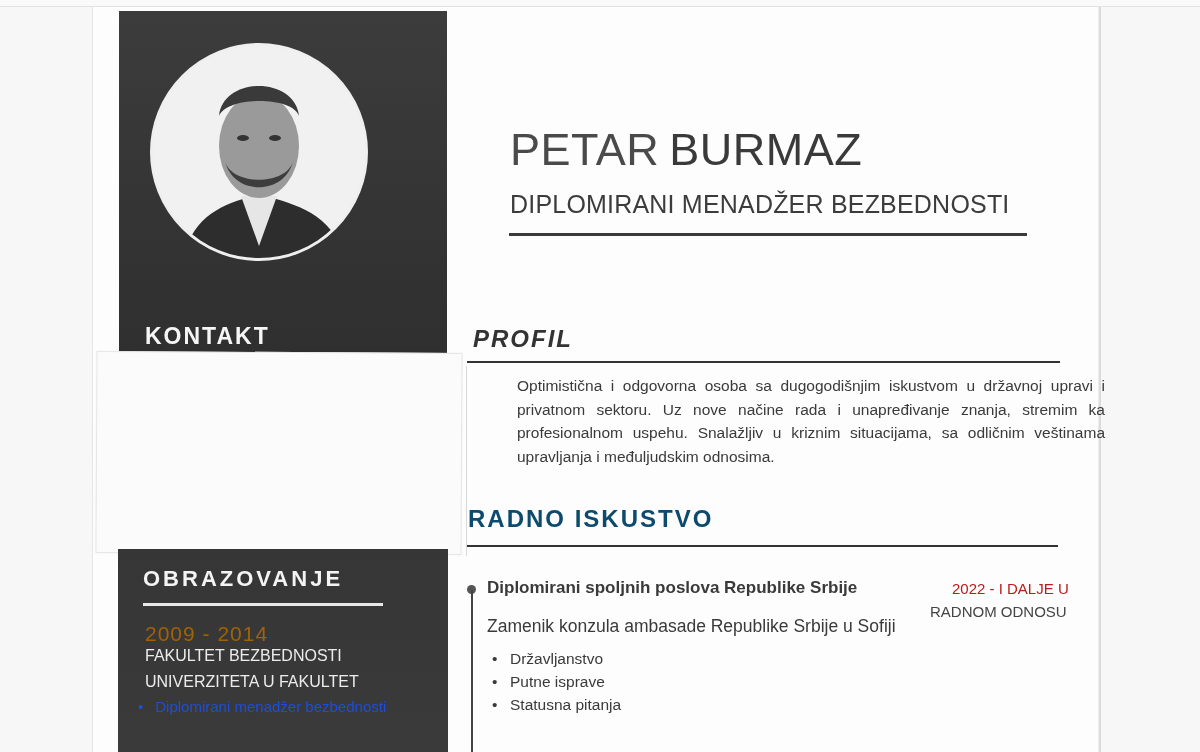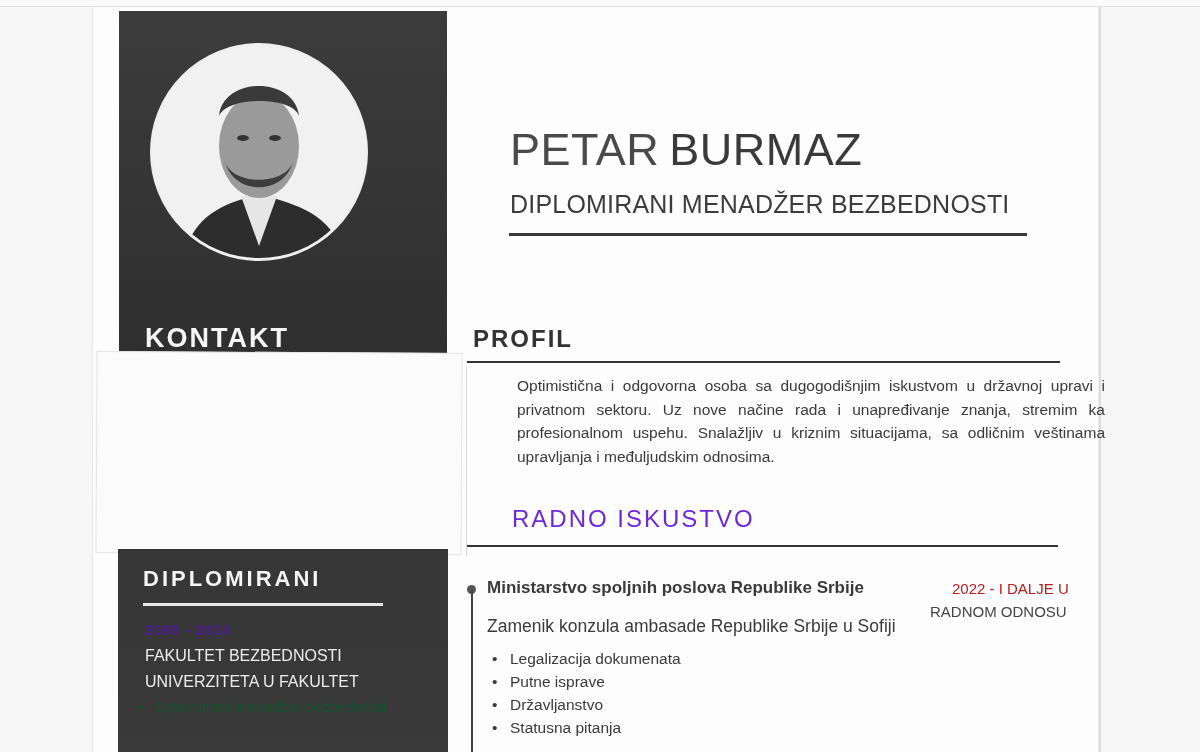--- a/index.html
+++ b/index.html
@@ -22,62 +22,62 @@
     position: absolute; left: 119px; top: 11px; width: 328px; height: 347px;
     background: linear-gradient(180deg, #3c3c3c 0%, #343434 60%, #2f2f2f 100%);
   }
   .photo {
     position: absolute; left: 150px; top: 43px; width: 218px; height: 218px;
     border-radius: 50%; background: #f3f3f3; border: 3px solid #efefef; box-sizing: border-box; overflow: hidden;
   }
   .photo svg { display: block; }
   .kontakt {
     position: absolute; left: 145px; top: 323px;
-    color: #f5f5f5; font-weight: bold; font-size: 27px; letter-spacing: 2px;
+    color: #f5f5f5; font-weight: bold; font-size: 23px; letter-spacing: 2px;
   }
   .patch {
     position: absolute; left: 96px; top: 352px; width: 364px; height: 200px;
     background: #fbfbfb; border: 1px solid #e6e6e6;
     transform: rotate(0.3deg);
     box-shadow: 0 0 2px rgba(0,0,0,0.05);
   }
   .sidebar-bottom {
     position: absolute; left: 118px; top: 549px; width: 330px; height: 210px;
     background: linear-gradient(180deg, #363636 0%, #3a3a3a 100%);
   }
   .edu-title {
     position: absolute; left: 143px; top: 566px;
     color: #f4f4f4; font-weight: bold; font-size: 22px; letter-spacing: 3px;
   }
   .edu-rule { position: absolute; left: 143px; top: 603px; width: 240px; height: 3px; background: #e8e8e8; }
-  .edu-years { position: absolute; left: 145px; top: 622px; color: #4c1d95; font-size: 14px; letter-spacing: 1px; font-weight: bold; }
+  .edu-years { position: absolute; left: 145px; top: 622px; color: #a16207; font-size: 21px; letter-spacing: 1px; }
   .edu-school1 { position: absolute; left: 145px; top: 647px; color: #ececec; font-size: 16px; }
   .edu-school2 { position: absolute; left: 145px; top: 673px; color: #ececec; font-size: 16px; }
-  .edu-degree { position: absolute; left: 138px; top: 698px; color: #14532d; font-size: 15px; }
+  .edu-degree { position: absolute; left: 138px; top: 698px; color: #1d4ed8; font-size: 15px; }
   .edu-degree .dot { margin-right: 12px; }
 
   .name {
     position: absolute; left: 510px; top: 124px; font-size: 45px; color: #333; letter-spacing: 0.5px;
   }
   .name .first { font-weight: normal; color: #4a4a4a; }
   .name .last { font-weight: normal; color: #3a3a3a; margin-left: 10px; }
   .subtitle {
     position: absolute; left: 510px; top: 190px; font-size: 25px; color: #3c3c3c; letter-spacing: 0.2px;
   }
   .title-rule { position: absolute; left: 509px; top: 233px; width: 518px; height: 3px; background: #3a3a3a; }
 
-  .sec-profil { position: absolute; left: 473px; top: 325px; font-size: 24px; font-weight: bold; color: #333; letter-spacing: 2px; }
+  .sec-profil { position: absolute; left: 473px; top: 325px; font-size: 24px; font-weight: bold; color: #333; letter-spacing: 2px; font-style: italic; }
   .rule-profil { position: absolute; left: 467px; top: 361px; width: 593px; height: 2px; background: #333; }
   .profile-text {
     position: absolute; left: 473px; top: 374px; width: 588px;
     font-size: 15.5px; line-height: 23.5px; color: #3a3a3a; text-align: justify; margin-left: 44px;
   }
   .left-bar { position: absolute; left: 466px; top: 366px; width: 1px; height: 190px; background: #d8d8d8; }
 
-  .sec-radno { position: absolute; left: 468px; top: 505px; font-size: 24px; font-weight: normal; color: #6d28d9; letter-spacing: 2px; padding-left: 44px; }
+  .sec-radno { position: absolute; left: 468px; top: 505px; font-size: 24px; font-weight: bold; color: #0c4a6e; letter-spacing: 2px; }
   .rule-radno { position: absolute; left: 467px; top: 545px; width: 591px; height: 2px; background: #333; }
 
   .timeline-dot { position: absolute; left: 467px; top: 585px; width: 9px; height: 9px; border-radius: 50%; background: #555; }
   .timeline-line { position: absolute; left: 471px; top: 590px; width: 2px; height: 170px; background: #444; }
   .job-org { position: absolute; left: 487px; top: 578px; font-size: 17px; font-weight: bold; color: #3a3a3a; }
   .job-date1 { position: absolute; left: 952px; top: 580px; font-size: 15px; color: #b91c1c; }
   .job-date2 { position: absolute; left: 930px; top: 603px; font-size: 15px; color: #444; text-align: right; }
   .job-role { position: absolute; left: 487px; top: 616px; font-size: 17.5px; color: #3a3a3a; }
   .duties { position: absolute; left: 492px; top: 647px; margin: 0; padding: 0; list-style: none; }
   .duties li { font-size: 15.5px; color: #3a3a3a; height: 23px; line-height: 23px; }
@@ -102,21 +102,21 @@
     <path d="M72 115 C80 150 132 150 140 115 C134 140 78 140 72 115 Z" fill="#3d3d3d"></path>
     <ellipse cx="90" cy="92" rx="6" ry="3" fill="#333"></ellipse>
     <ellipse cx="122" cy="92" rx="6" ry="3" fill="#333"></ellipse>
   </svg>
 </div>
 <div class="kontakt">KONTAKT</div>
 
 <div class="patch"></div>
 
 <div class="sidebar-bottom"></div>
-<div class="edu-title">DIPLOMIRANI</div>
+<div class="edu-title">OBRAZOVANJE</div>
 <div class="edu-rule"></div>
 <div class="edu-years">2009 - 2014</div>
 <div class="edu-school1">FAKULTET BEZBEDNOSTI</div>
 <div class="edu-school2">UNIVERZITETA U FAKULTET</div>
 <div class="edu-degree">
   <span class="dot">•</span><span>Diplomirani menadžer bezbednosti</span>
 </div>
 
 <div class="name">
   <span class="first">PETAR</span><span class="last">BURMAZ</span>
@@ -127,22 +127,21 @@
 <div class="sec-profil">PROFIL</div>
 <div class="rule-profil"></div>
 <div class="left-bar"></div>
 <div class="profile-text">Optimistična i odgovorna osoba sa dugogodišnjim iskustvom u državnoj upravi i privatnom sektoru. Uz nove načine rada i unapređivanje znanja, stremim ka profesionalnom uspehu. Snalažljiv u kriznim situacijama, sa odličnim veštinama upravljanja i međuljudskim odnosima.</div>
 
 <div class="sec-radno">RADNO ISKUSTVO</div>
 <div class="rule-radno"></div>
 
 <div class="timeline-dot"></div>
 <div class="timeline-line"></div>
-<div class="job-org">Ministarstvo spoljnih poslova Republike Srbije</div>
+<div class="job-org">Diplomirani spoljnih poslova Republike Srbije</div>
 <div class="job-date1">2022 - I DALJE U</div>
 <div class="job-date2">RADNOM ODNOSU</div>
 <div class="job-role">Zamenik konzula ambasade Republike Srbije u Sofiji</div>
 <ul class="duties">
-  <li><span class="b">•</span><span>Legalizacija dokumenata</span></li>
+  <li><span class="b">•</span><span>Državljanstvo</span></li>
   <li><span class="b">•</span><span>Putne isprave</span></li>
-  <li><span class="b">•</span><span>Državljanstvo</span></li>
   <li><span class="b">•</span><span>Statusna pitanja</span></li>
 </ul>
 
 </body></html>

